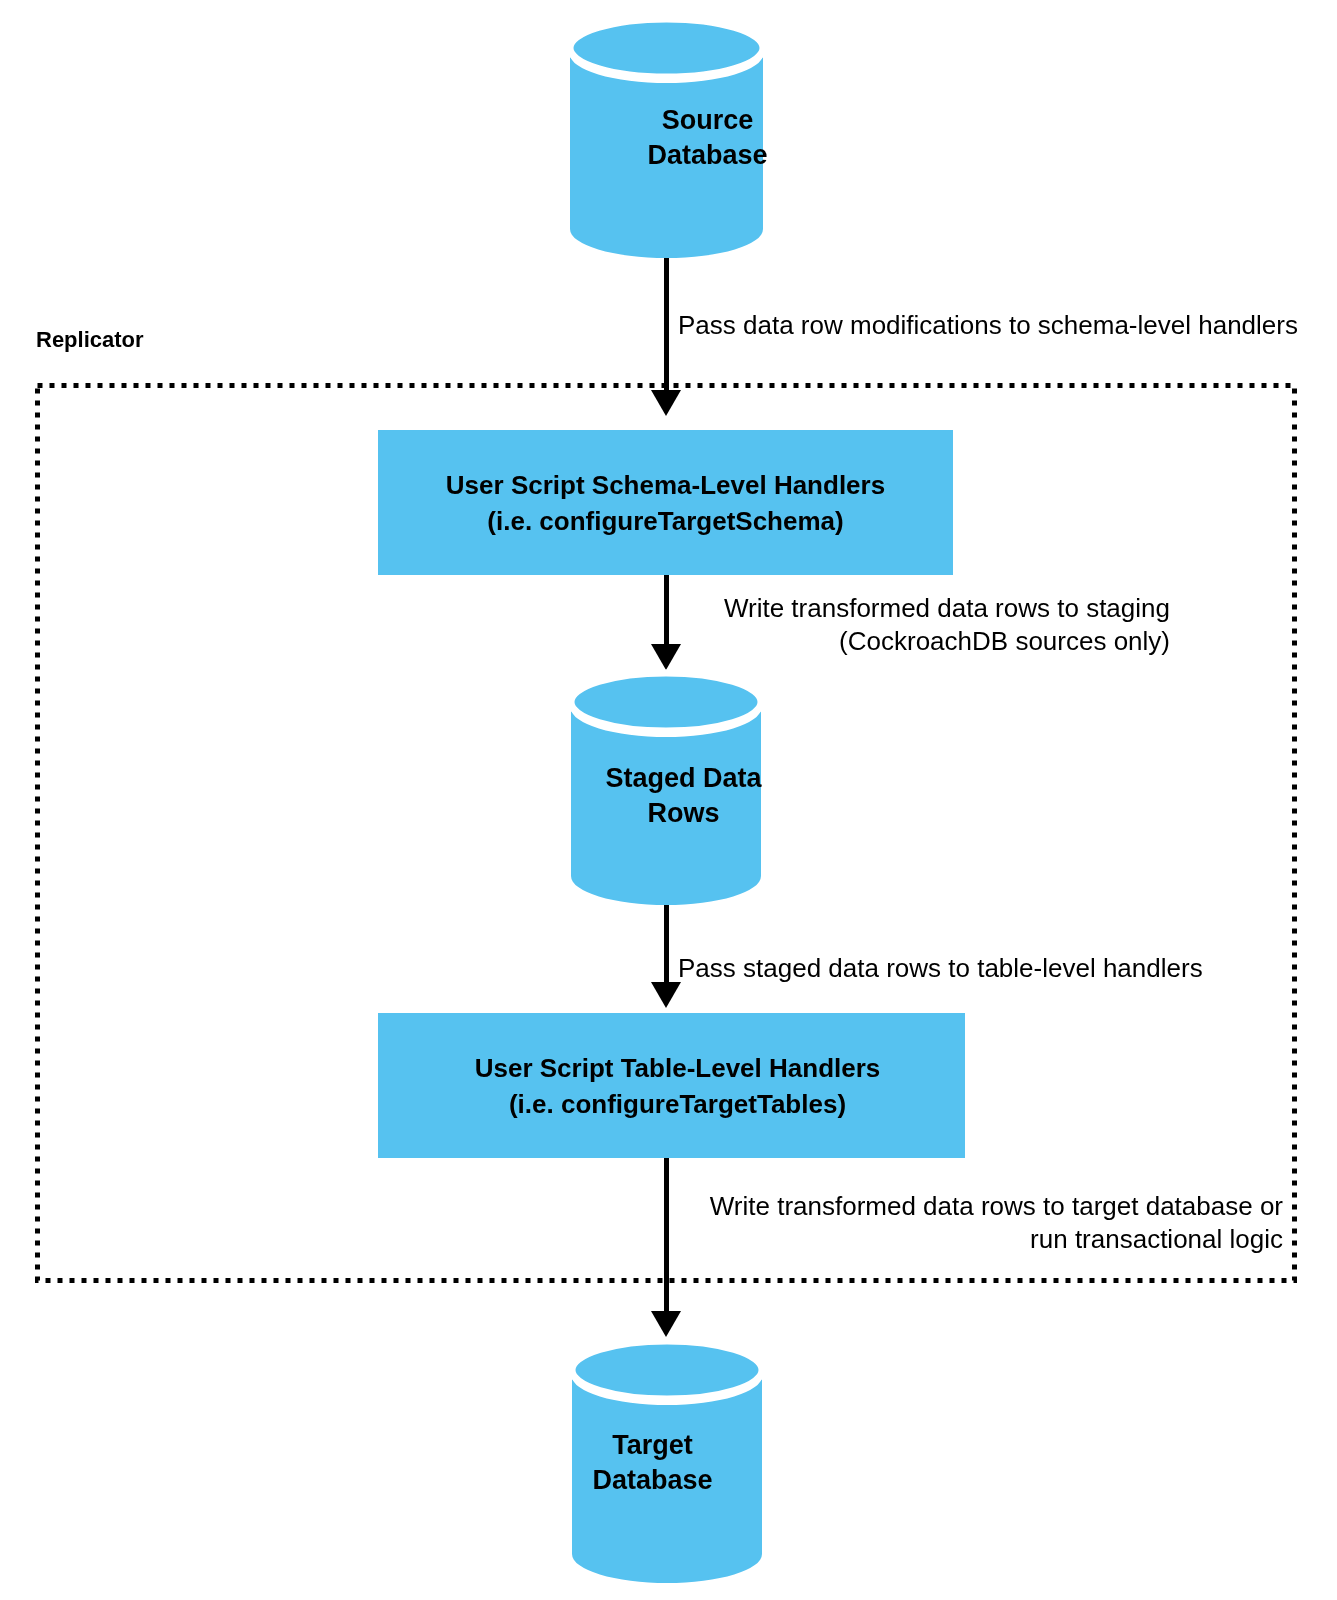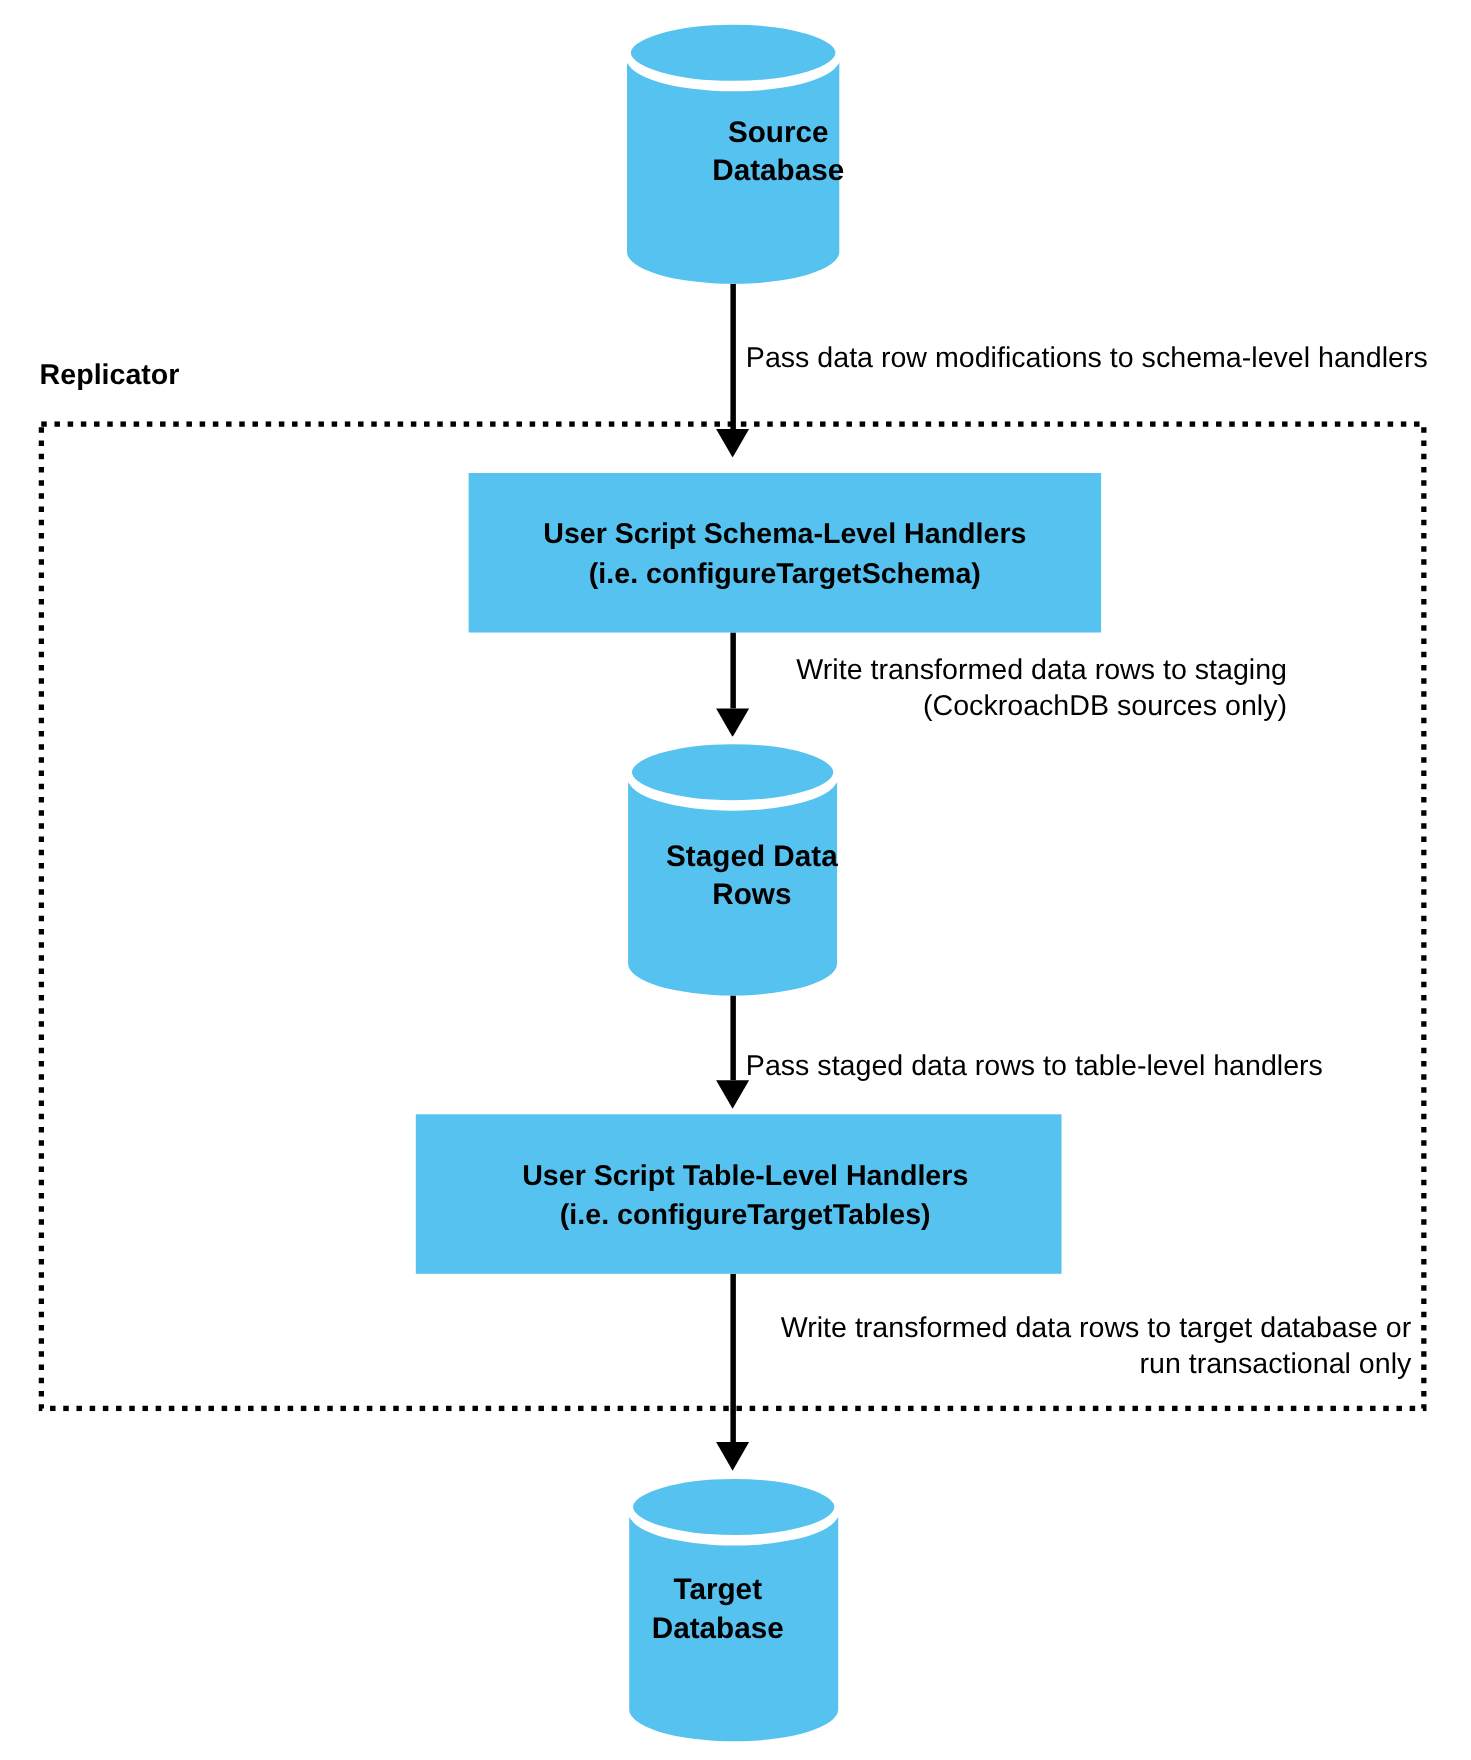--- a/index.html
+++ b/index.html
@@ -19,21 +19,21 @@
     background: #ffffff;
     overflow: hidden;
   }
   .abs { position: absolute; }
 
   
   .group-label {
     position: absolute;
     left: 36px;
     top: 320px;
-    font-size: 26px;
+    font-size: 22px;
     font-weight: 700;
     color: var(--ink);
     line-height: 40px;
   }
   .dashed-box-svg {
     position: absolute;
     left: 35px;
     top: 383px;
     width: 1262px;
     height: 900px;
@@ -57,21 +57,21 @@
     justify-content: center;
     text-align: center;
   }
   .proc-rect .node-line {
     font-size: 26px;
     font-weight: 700;
     line-height: 36px;
     color: var(--ink);
     white-space: nowrap;
   }
-  .rect-schema { left: 378px; top: 430px; margin-left: 48px; }
+  .rect-schema { left: 378px; top: 430px; }
   .rect-table  { left: 378px; top: 1013px; padding-left: 12px; }
 
   
   .cyl-svg { overflow: visible; display: block; }
   .cyl-body { fill: var(--node-fill); }
   .cyl-top  { fill: var(--node-fill); stroke: #ffffff; stroke-width: 7; }
   .cyl-label {
     position: absolute;
     text-align: center;
     font-size: 27px;
@@ -162,21 +162,21 @@
   </div>
   <div class="edge-label centered label-2">
     <div>Write transformed data rows to staging</div>
     <div>(CockroachDB sources only)</div>
   </div>
   <div class="edge-label label-3">
     <div>Pass staged data rows to table-level handlers</div>
   </div>
   <div class="edge-label centered label-4">
     <div>Write transformed data rows to target database or</div>
-    <div>run transactional only</div>
+    <div>run transactional logic</div>
   </div>
 
   <svg class="abs cyl-svg cyl-source-svg" width="193" height="240" viewBox="0 0 193 240" xmlns="http://www.w3.org/2000/svg">
     <path class="cyl-body" d="M 0,36 V 211 A 96.5,29 0 0 0 193,211 V 36 A 96.5,29 0 0 1 0,36 Z"></path>
     <ellipse class="cyl-top" cx="96.5" cy="30" rx="96.5" ry="29"></ellipse>
   </svg>
   <div class="cyl-label cyl-source-label">
     <div>Source</div>
     <div>Database</div>
   </div>

